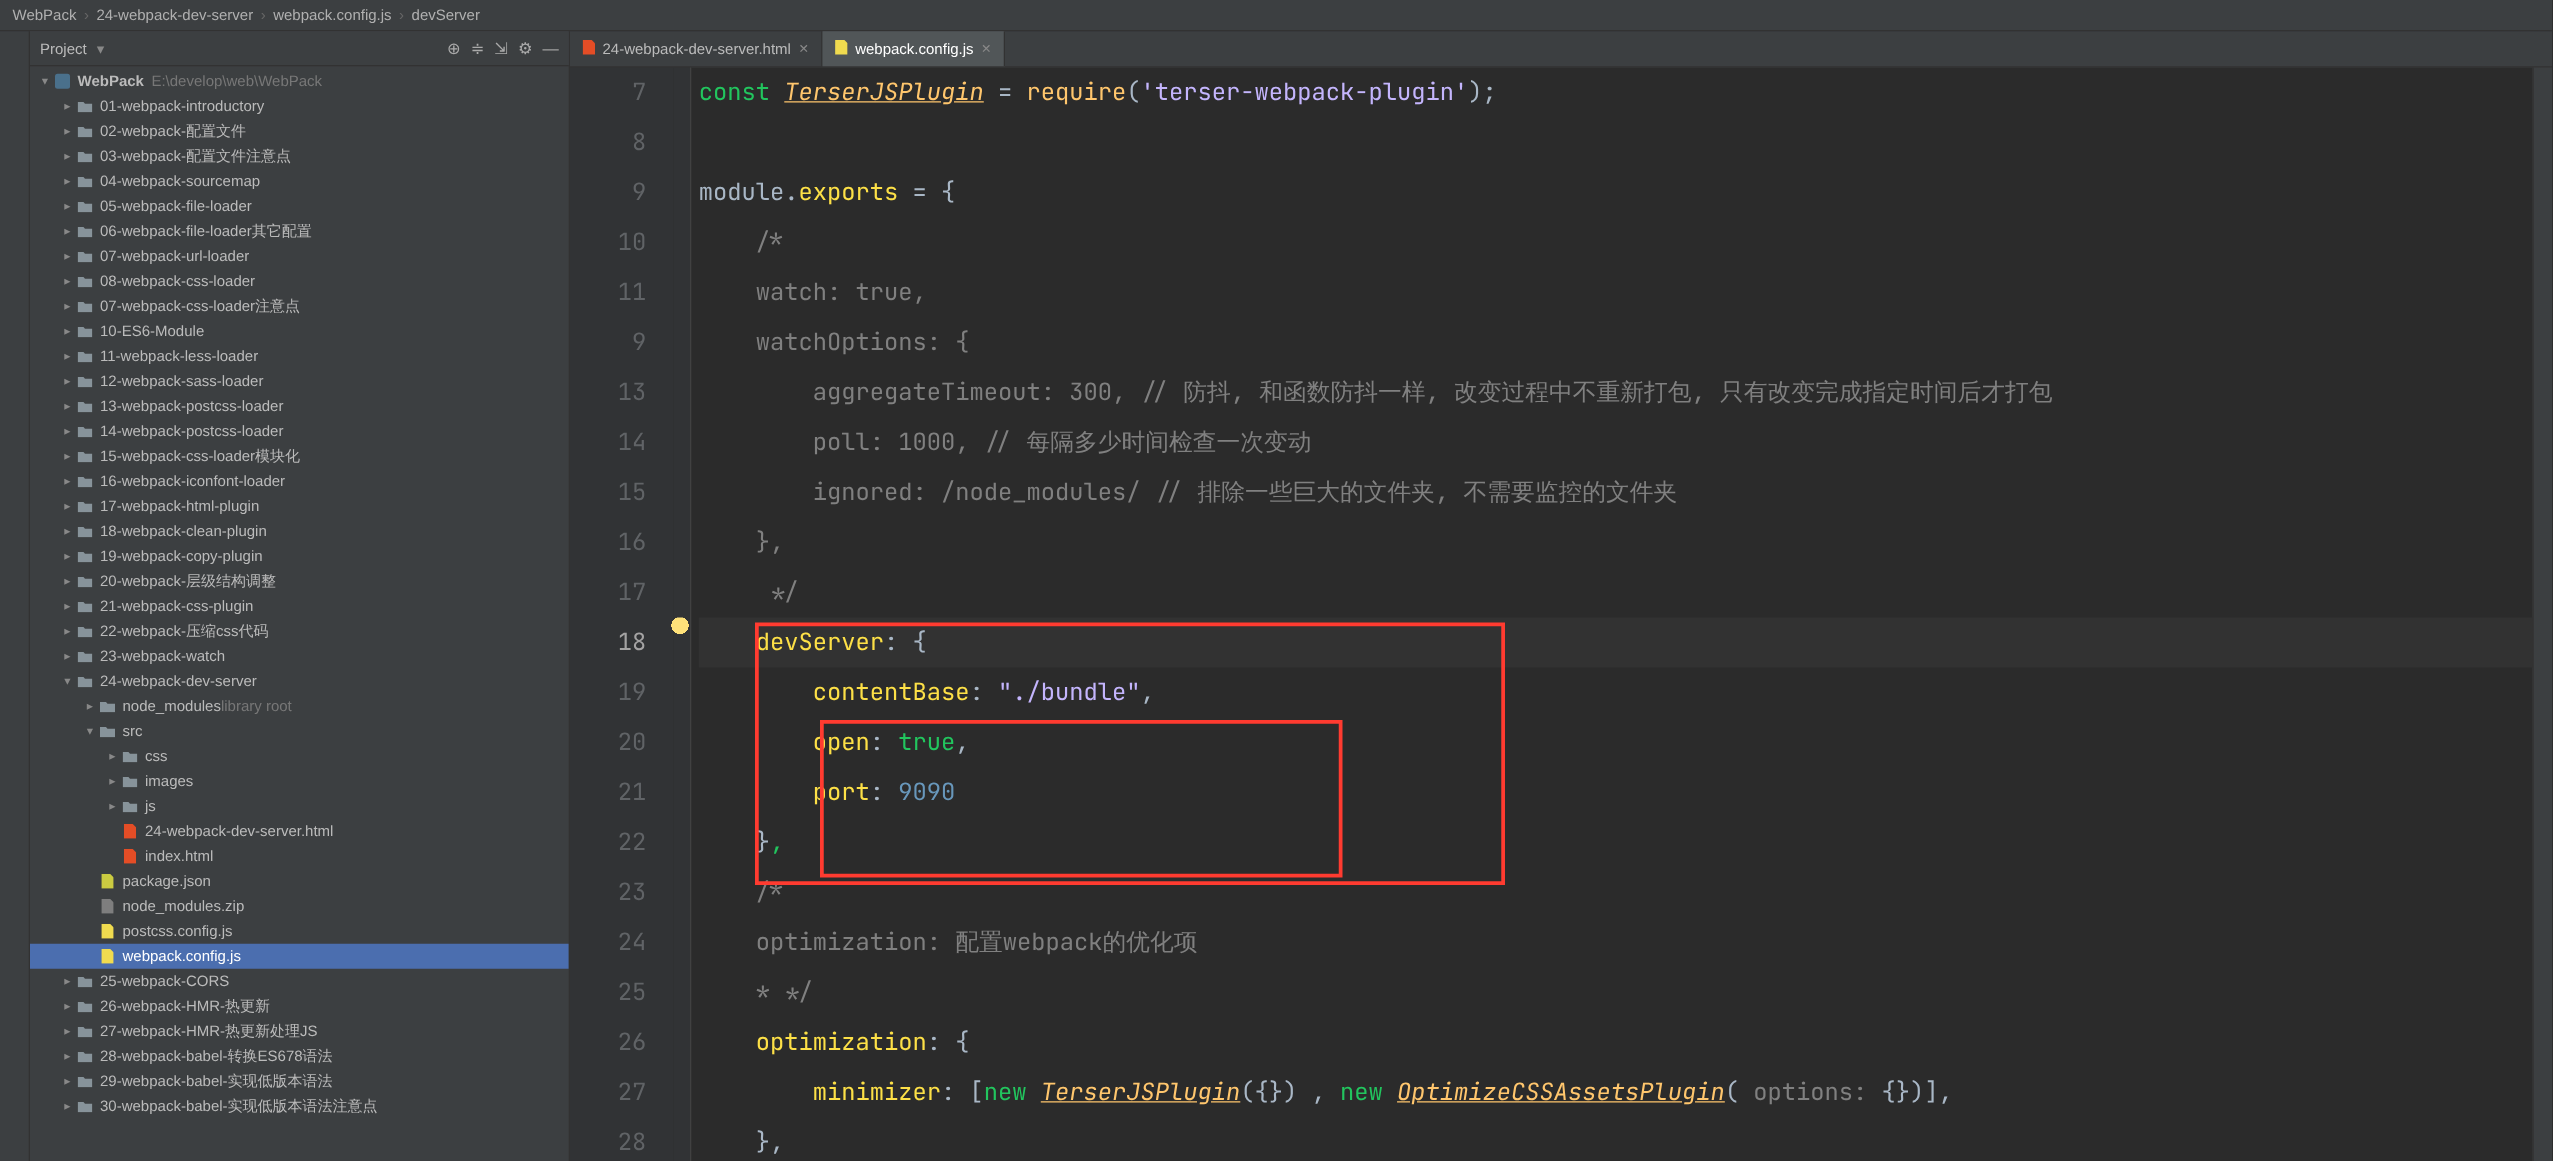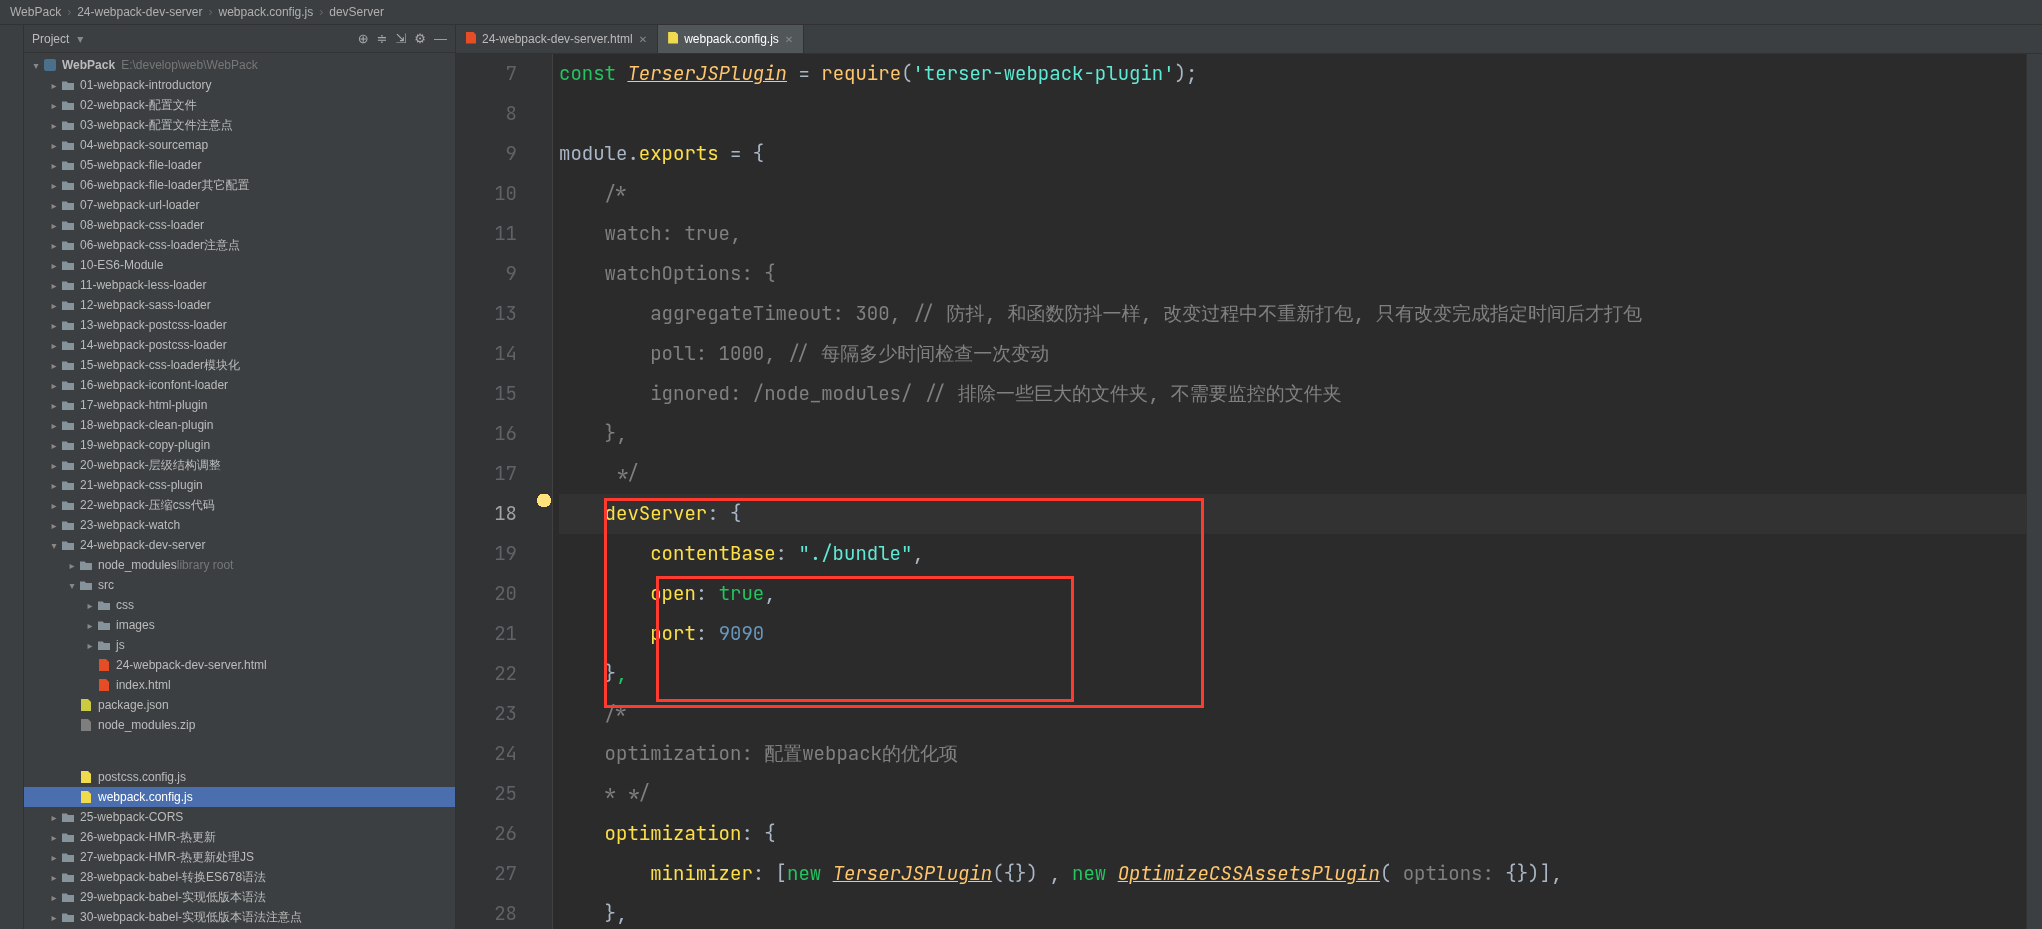--- a/index.html
+++ b/index.html
@@ -112,21 +112,21 @@
   font-family:"JetBrains Mono","Consolas",monospace;
   font-size:19px;
   line-height:40px;
   white-space:pre;
   padding-left:6px;
   position:relative;
 }
 .code .line { height:40px; }
 .kw { color:#22c55e; }
 .fn { color:#ffc66d; }
-.str { color:#5eead4;text-align:right; }
+.str { color:#c4b5fd;text-align:right; }
 .num { color:#6897bb; }
 .prop { color:#fde047; }
 .com { color:#808080; }
 .ident { color:#a9b7c6; }
 .cls { color:#ffc66d; font-style:italic;text-decoration:underline; }
 .punc { color:#a9b7c6; }
 .hl-box-outer {
   position:absolute;
   border:3px solid #ff3b30;
   pointer-events:none;
@@ -215,21 +215,21 @@
           <span class="label">07-webpack-url-loader</span>
         </div>
         <div class="tree-row" style="padding-left: 24px;">
           <span class="arrow">▸</span>
           <span class="ficon folder-icon"></span>
           <span class="label">08-webpack-css-loader</span>
         </div>
         <div class="tree-row" style="padding-left: 24px;">
           <span class="arrow">▸</span>
           <span class="ficon folder-icon"></span>
-          <span class="label">06-webpack-css-loader注意点</span>
+          <span class="label">07-webpack-css-loader注意点</span>
         </div>
         <div class="tree-row" style="padding-left: 24px;">
           <span class="arrow">▸</span>
           <span class="ficon folder-icon"></span>
           <span class="label">10-ES6-Module</span>
         </div>
         <div class="tree-row" style="padding-left: 24px;">
           <span class="arrow">▸</span>
           <span class="ficon folder-icon"></span>
           <span class="label">11-webpack-less-loader</span>
@@ -338,21 +338,21 @@
         <div class="tree-row" style="padding-left: 42px;">
           <span class="arrow"></span>
           <span class="ficon json-icon"></span>
           <span class="label">package.json</span>
         </div>
         <div class="tree-row" style="padding-left: 42px;">
           <span class="arrow"></span>
           <span class="ficon zip-icon"></span>
           <span class="label">node_modules.zip</span>
         </div>
-        <div class="tree-row" style="padding-left: 42px; margin-top: 32px;">
+        <div class="tree-row" style="padding-left: 42px;">
           <span class="arrow"></span>
           <span class="ficon js-icon"></span>
           <span class="label">postcss.config.js</span>
         </div>
         <div class="tree-row selected" style="padding-left: 42px;">
           <span class="arrow"></span>
           <span class="ficon js-icon"></span>
           <span class="label">webpack.config.js</span>
         </div>
         <div class="tree-row" style="padding-left: 24px;">

